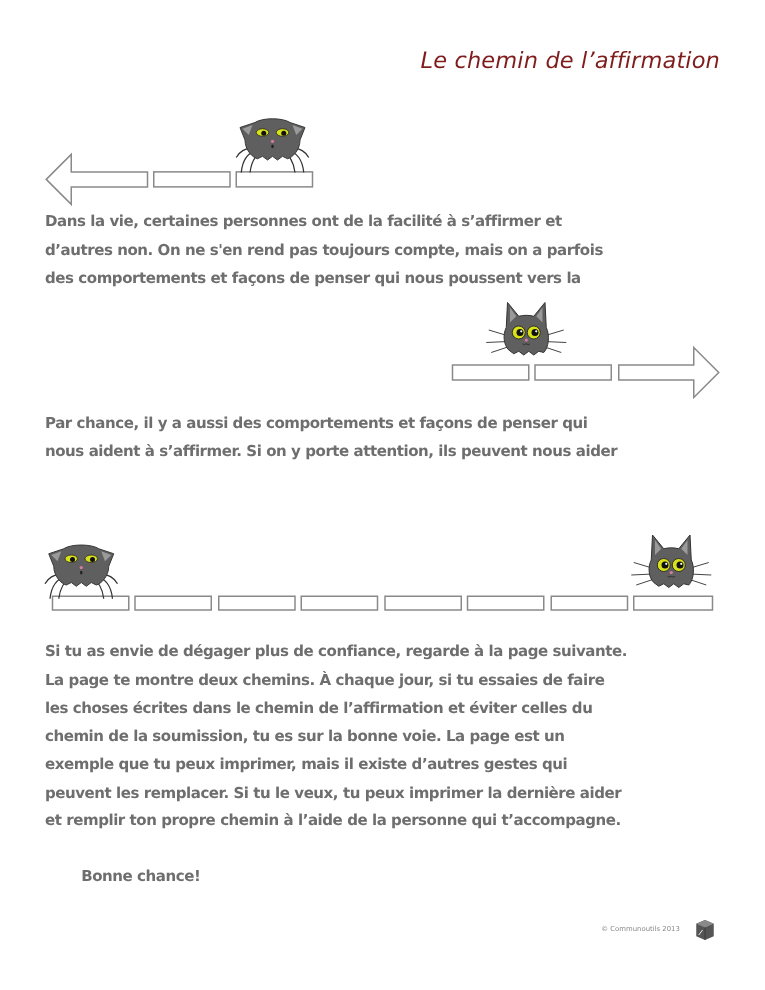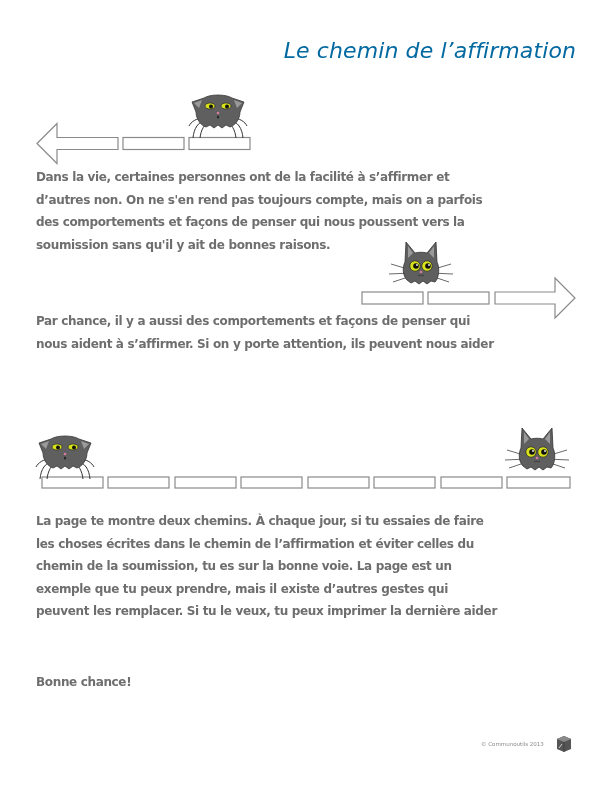--- a/index.html
+++ b/index.html
@@ -1,26 +1,26 @@
 <!DOCTYPE html>
 <html><head>
   <meta charset="utf-8">
   <style>
     html, body { margin: 0; padding: 0; background: #ffffff; }
     body { width: 612px; height: 792px; position: relative; overflow: hidden;
            font-family: "DejaVu Sans", sans-serif; color: #6b6b6b; }
-    .title { position: absolute; right: 36px; top: 38px; font-size: 22px; color: #0369a1;
+    .title { position: absolute; right: 36px; top: 38px; font-size: 18px; color: #7f1d1d;
              letter-spacing: 0.1px; font-style: italic; }
     .para { position: absolute; left: 36px; width: 545px; font-size: 12px; line-height: 22.5px;
             color: #6e6e6e; font-weight: bold; letter-spacing: -0.35px; margin: 0; }
     .para span.line { display: block; white-space: nowrap; }
     #p1 { top: 166px; }
-    #p2 { top: 310px; }
+    #p2 { top: 327px; }
     #p3 { top: 510px; }
-    #closing { top: 671px; }
+    #closing { top: 690px; margin-left: 29px; }
     .footer { position: absolute; left: 481px; top: 741px; font-size: 5.5px; color: #888; }
     .logo { position: absolute; left: 555px; top: 735px; }
     svg.art { position: absolute; left: 0; top: 0; }
   </style>
 </head>
 <body>
 
 <div class="title">Le chemin de l’affirmation</div>
 
 <svg class="art" width="612" height="792" viewBox="0 0 612 792">
@@ -94,34 +94,35 @@
     <rect x="507" y="477" width="63" height="11" fill="#fff" stroke="#8a8a8a" stroke-width="1.2"></rect>
   </g>
   <use href="#sadcat" x="65" y="449"></use>
   <use href="#happycat" x="537" y="452"></use>
 </svg>
 
 <div class="para" id="p1">
   <span class="line">Dans la vie, certaines personnes ont de la facilité à s’affirmer et</span>
   <span class="line">d’autres non. On ne s'en rend pas toujours compte, mais on a parfois</span>
   <span class="line">des comportements et façons de penser qui nous poussent vers la</span>
-  <span class="line">soumission sans qu'il y ait de bonnes raisons.</span>
 </div>
 
 <div class="para" id="p2">
   <span class="line">Par chance, il y a aussi des comportements et façons de penser qui</span>
   <span class="line">nous aident à s’affirmer. Si on y porte attention, ils peuvent nous aider</span>
 </div>
 
 <div class="para" id="p3">
+  <span class="line">Si tu as envie de dégager plus de confiance, regarde à la page suivante.</span>
   <span class="line">La page te montre deux chemins. À chaque jour, si tu essaies de faire</span>
   <span class="line">les choses écrites dans le chemin de l’affirmation et éviter celles du</span>
   <span class="line">chemin de la soumission, tu es sur la bonne voie. La page est un</span>
-  <span class="line">exemple que tu peux prendre, mais il existe d’autres gestes qui</span>
+  <span class="line">exemple que tu peux imprimer, mais il existe d’autres gestes qui</span>
   <span class="line">peuvent les remplacer. Si tu le veux, tu peux imprimer la dernière aider</span>
+  <span class="line">et remplir ton propre chemin à l’aide de la personne qui t’accompagne.</span>
 </div>
 
 <div class="para" id="closing">Bonne chance!</div>
 
 <div class="footer">© Communoutils 2013</div>
 
 <svg class="logo" width="18" height="18" viewBox="0 0 18 18">
   <path d="M2,4 L9,1 L16,4 L16,14 L9,17 L2,14 Z" fill="#555"></path>
   <path d="M2,4 L9,1 L16,4 L9,7 Z" fill="#8a8a8a"></path>
   <path d="M9,7 L9,17" stroke="#333" stroke-width="0.6"></path>

